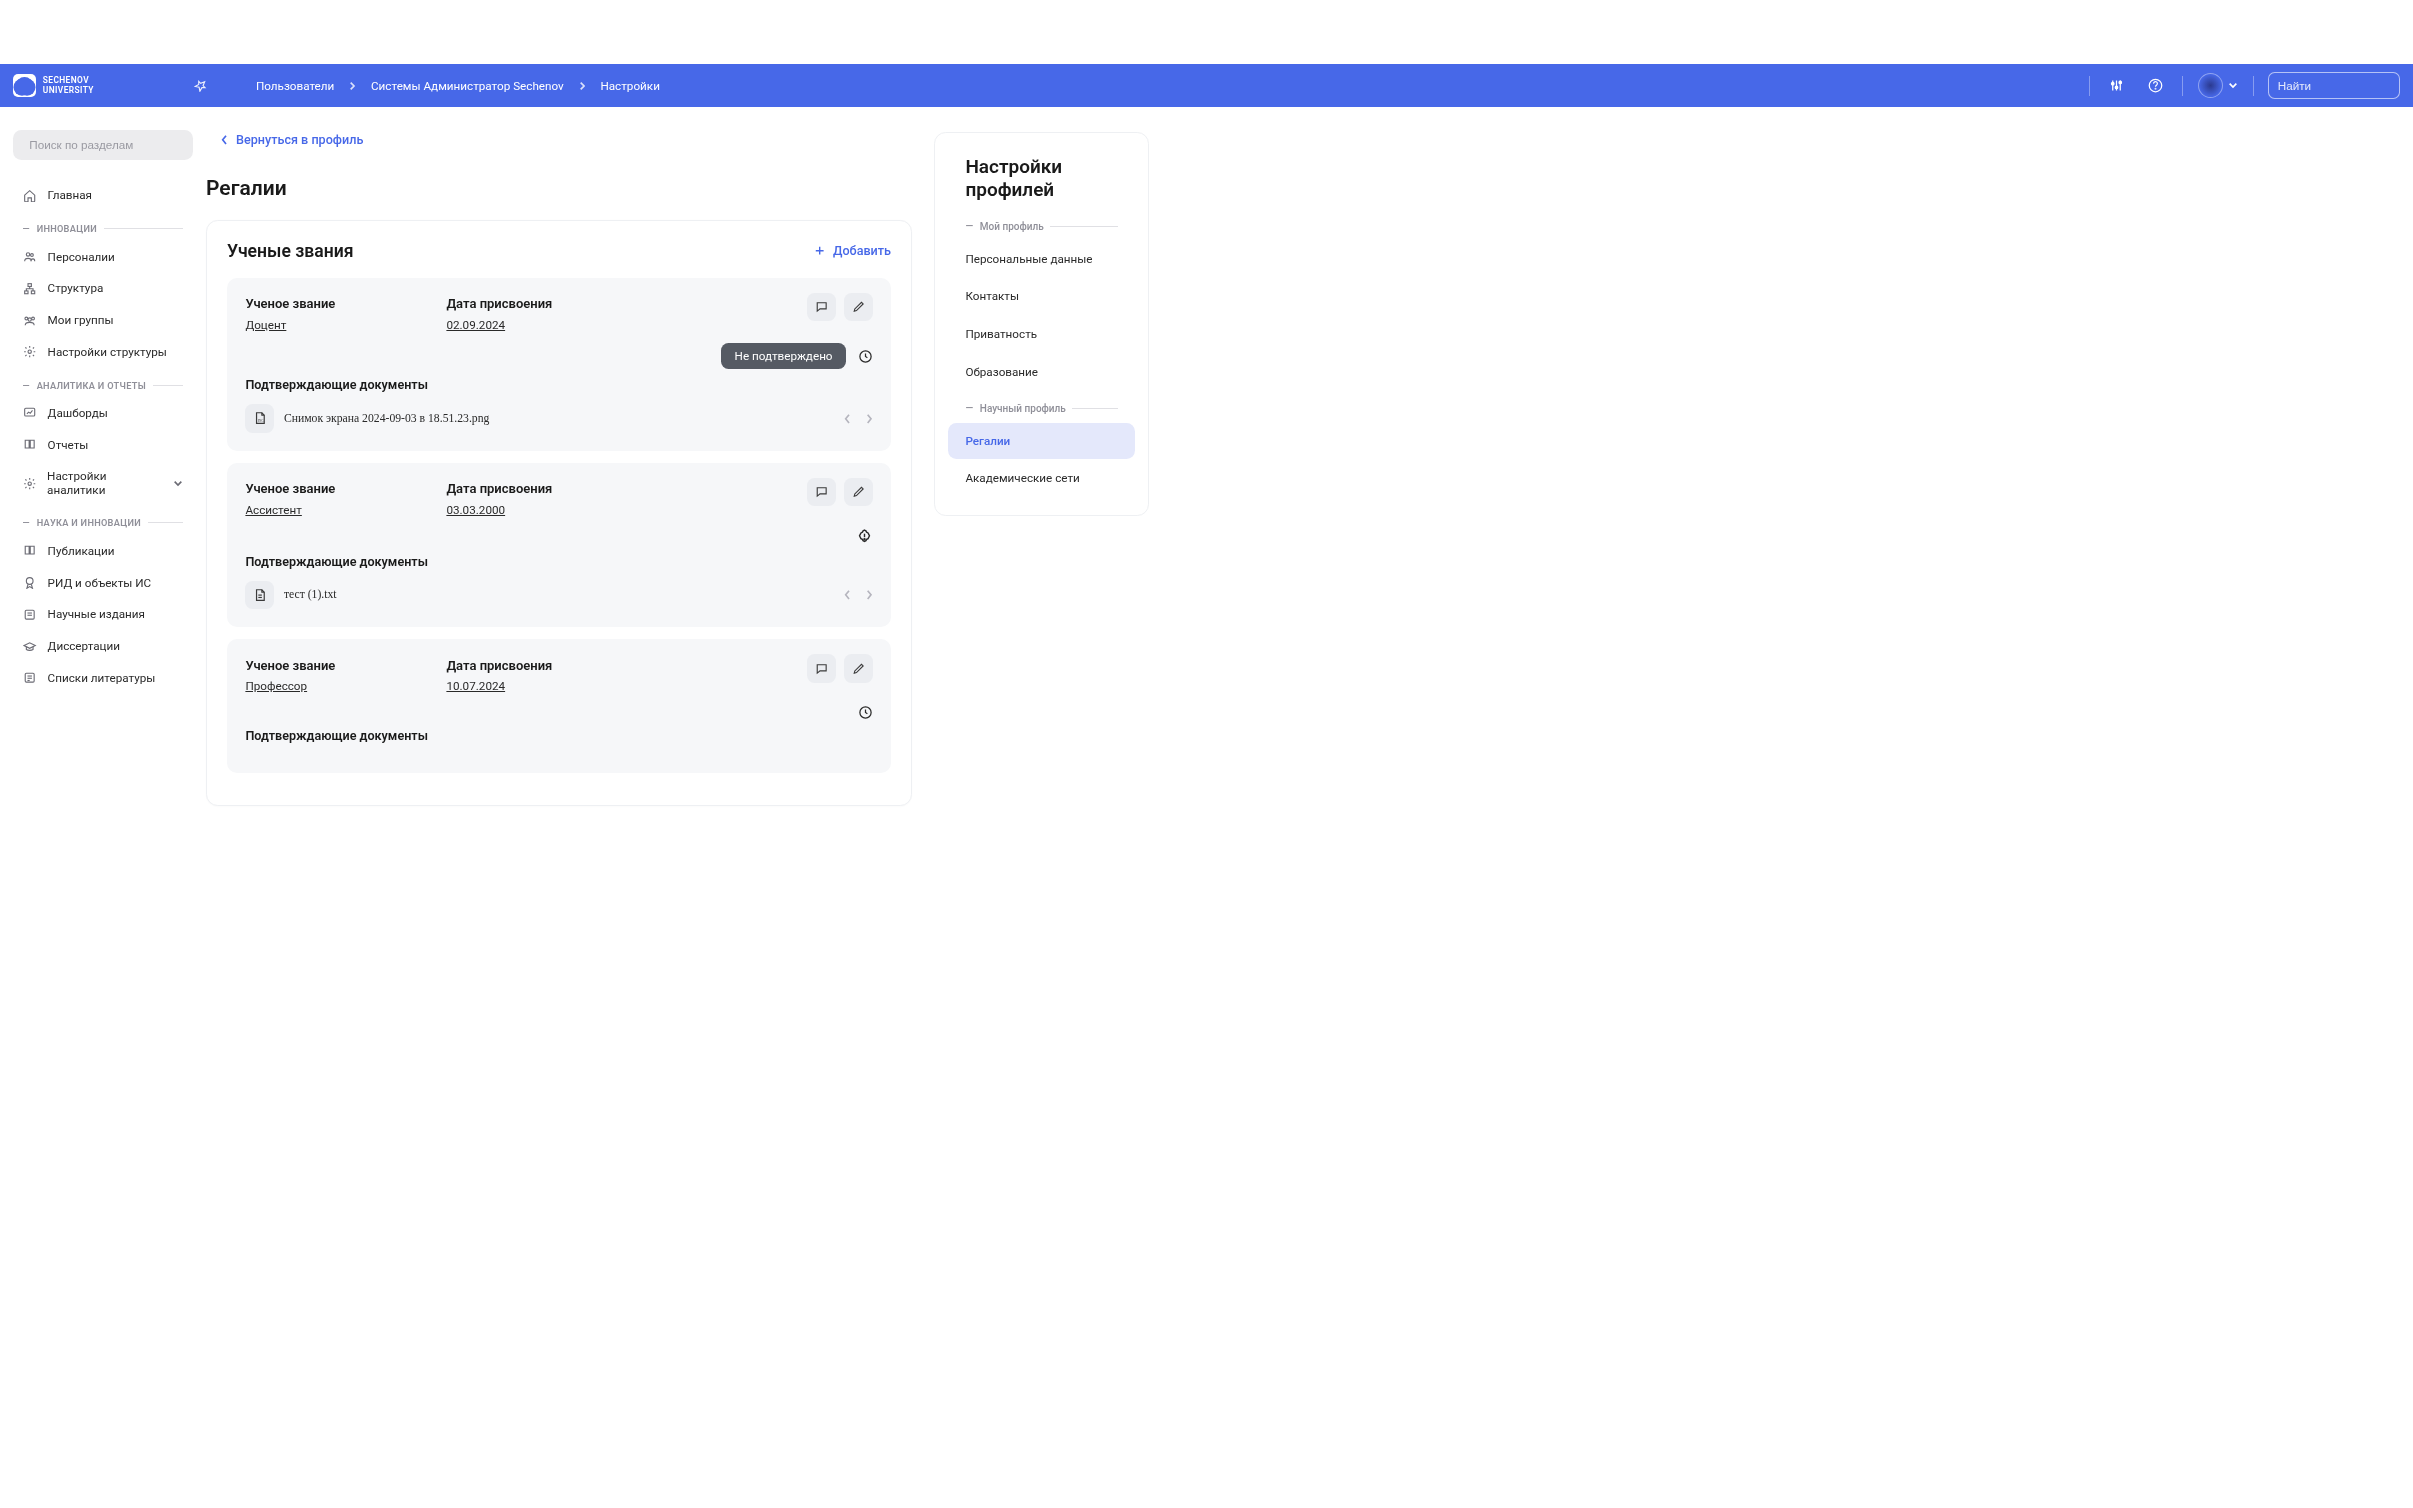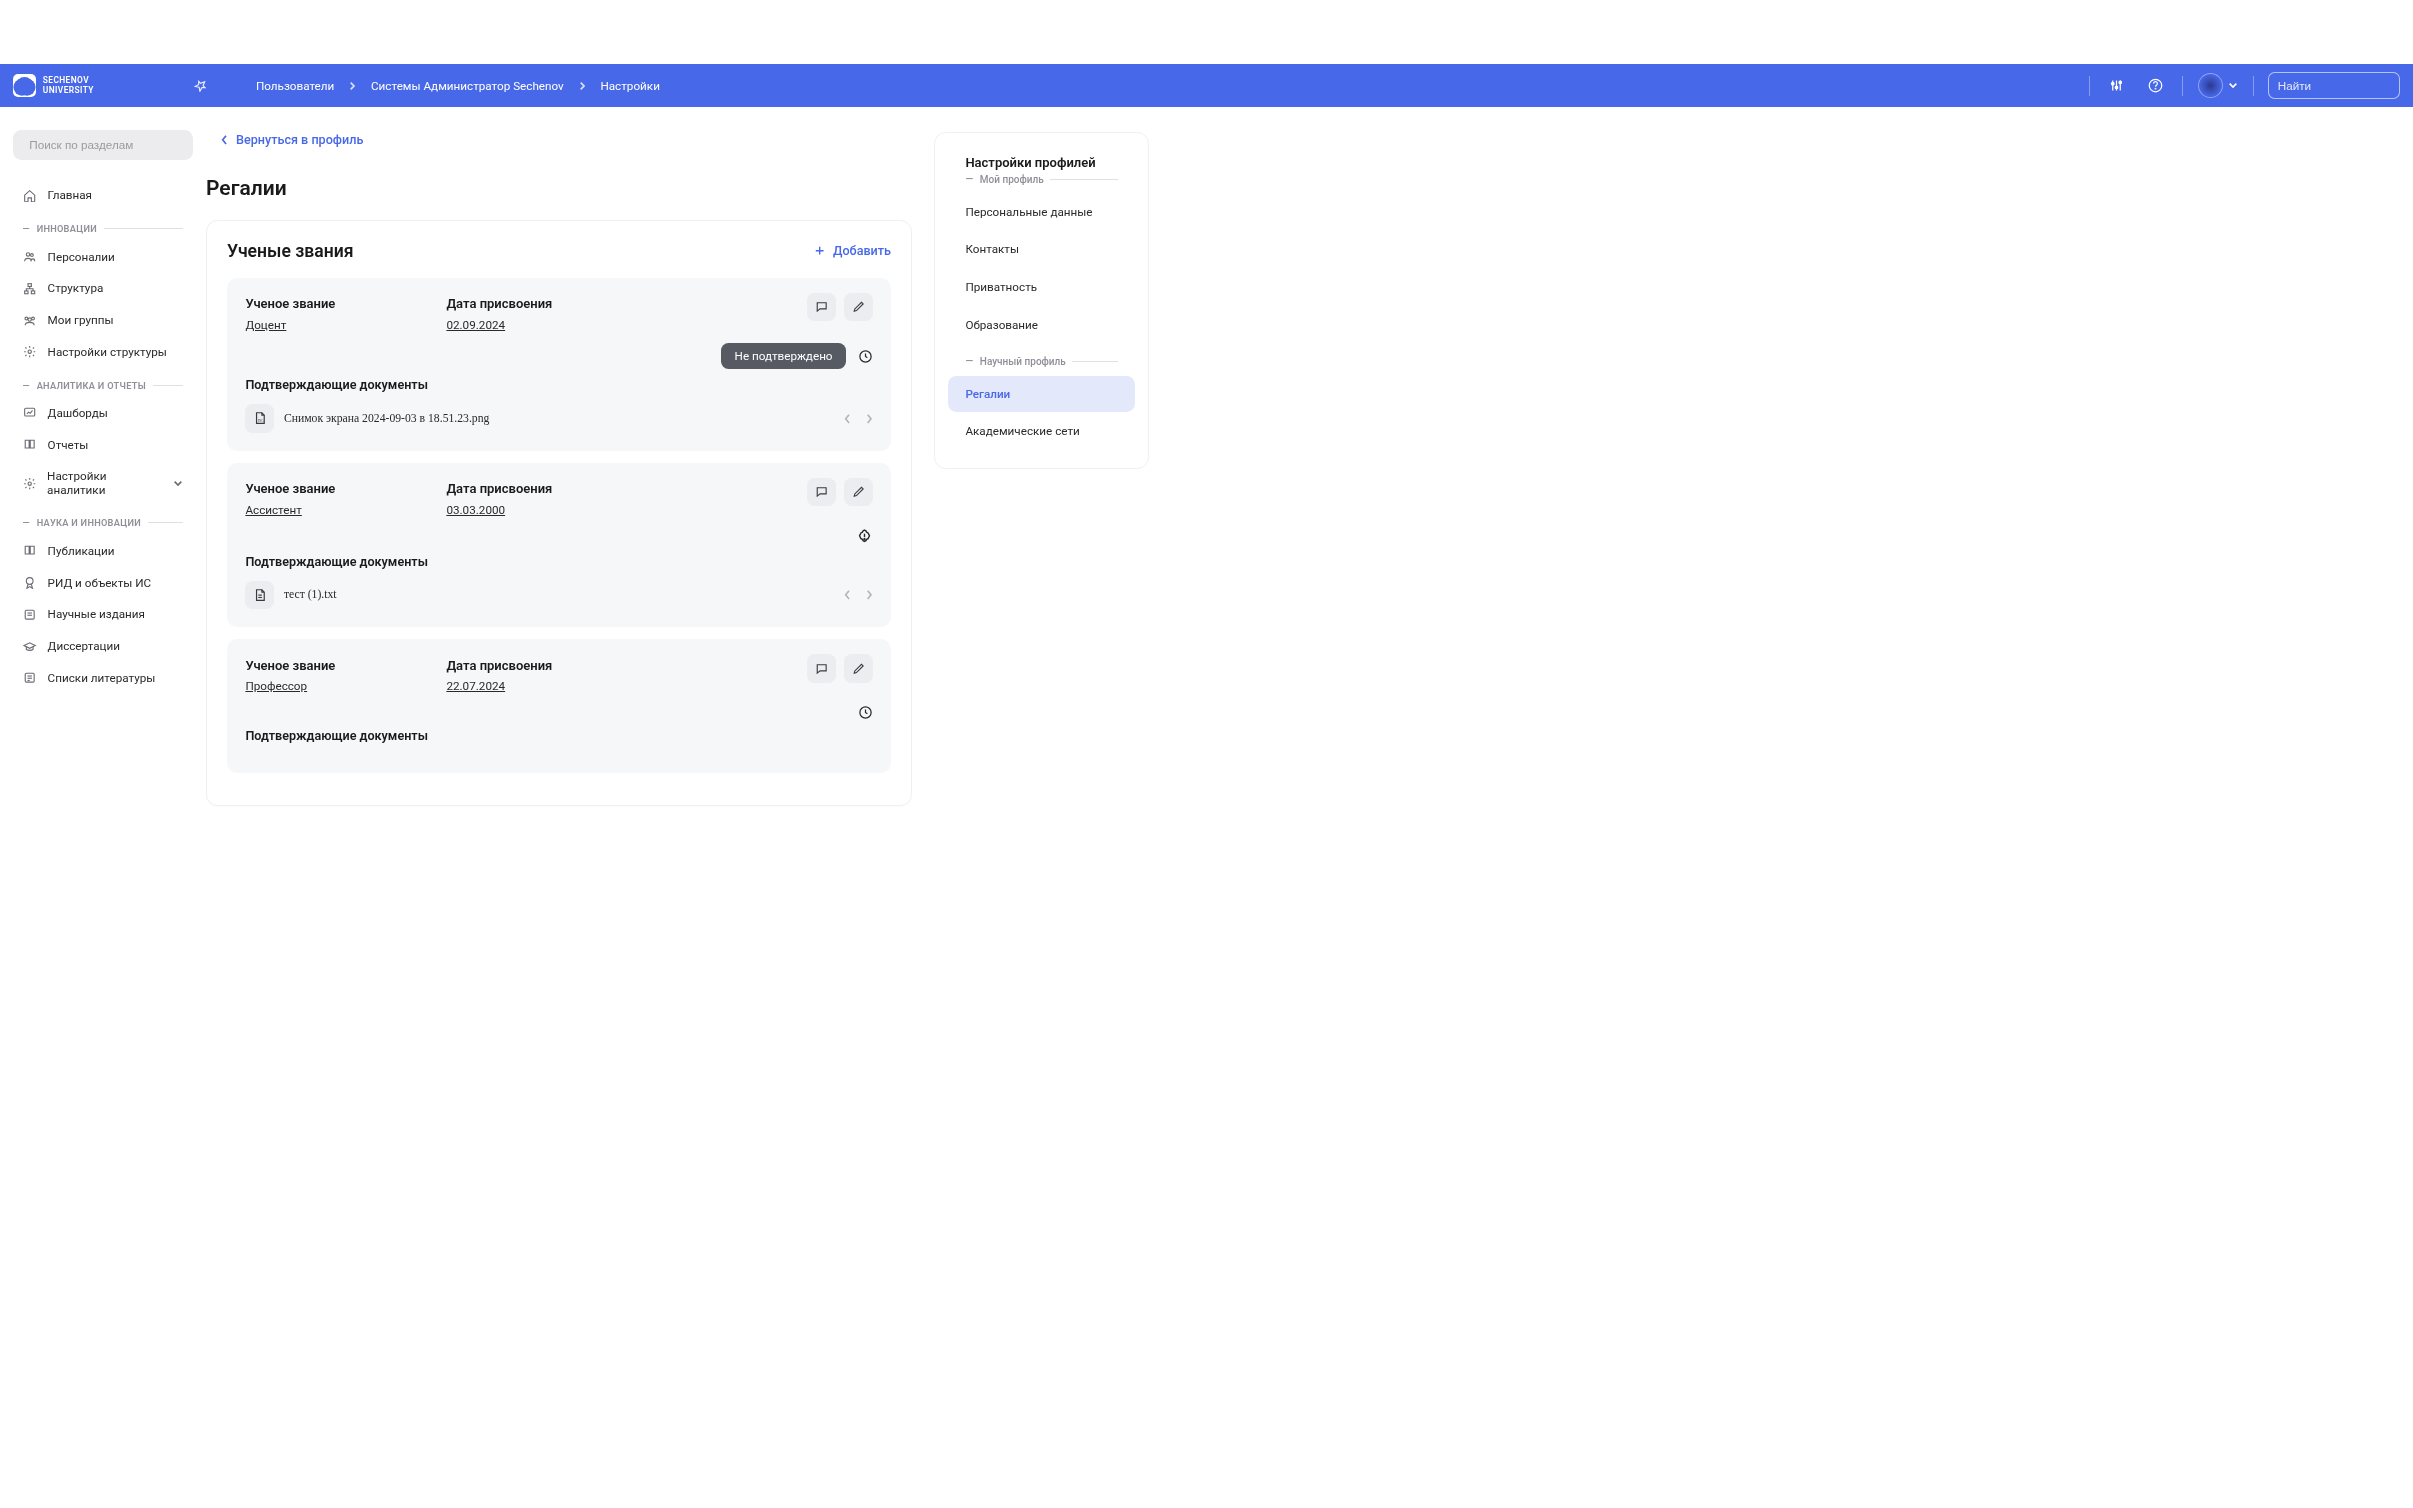--- a/index.html
+++ b/index.html
@@ -335,23 +335,23 @@
     flex-shrink: 0;
     margin-right: 12.6px;
   }
   .settings-card {
     background: #fff;
     border: 0.8px solid #eef0f3;
     border-radius: 11.7px;
     padding: 22px 13.4px 17px;
   }
   .settings-title {
-    font-size: 13px;
+    font-size: 19px;
     font-weight: 600;
-    margin-bottom: 1px;
+    margin-bottom: 17px;
     padding-left: 17px;
   }
   .sub-section {
     display: flex;
     align-items: center;
     gap: 6.7px;
     padding: 3.4px 17px 8.4px;
     color: #8f8f98;
     font-size: 10px;
     font-weight: 500;
@@ -736,21 +736,21 @@
         </div>
 
         <div class="entry">
           <div class="entry-row">
             <div class="field-block">
               <div class="field-label">Ученое звание</div>
               <div class="field-value">Профессор</div>
             </div>
             <div class="field-block">
               <div class="field-label">Дата присвоения</div>
-              <div class="field-value">22.07.2024</div>
+              <div class="field-value">10.07.2024</div>
             </div>
             <div class="entry-actions">
               <div class="sq-btn">
                 <svg width="13.4" height="13.4" viewBox="0 0 24 24" fill="none" stroke="currentColor" stroke-width="2">
                     <path d="M4 5h16v11H9l-5 4z"></path>
                   </svg>
               </div>
               <div class="sq-btn">
                 <svg width="13.4" height="13.4" viewBox="0 0 24 24" fill="none" stroke="currentColor" stroke-width="2">
                     <path d="M4 20l4-1L20 7l-3-3L5 16z"></path>

